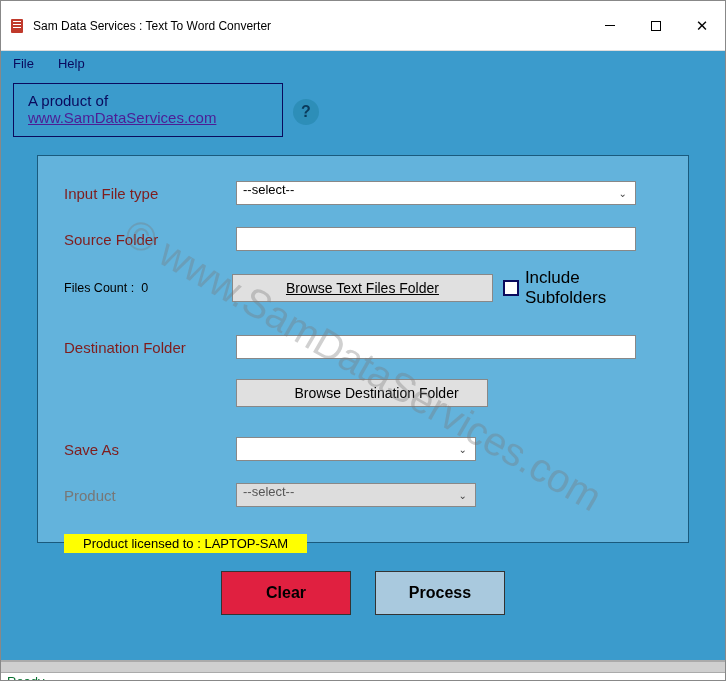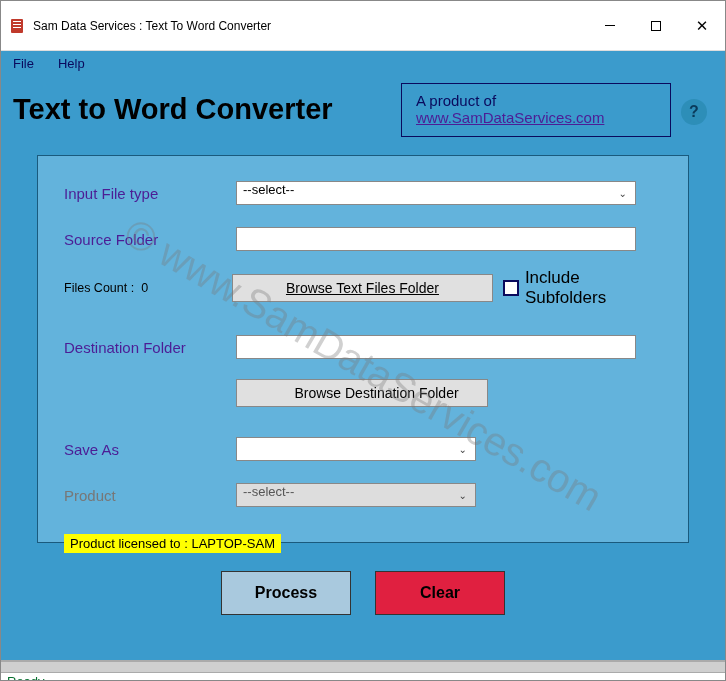--- a/index.html
+++ b/index.html
@@ -98,21 +98,21 @@
 }
 .form-row {
   display: flex;
   align-items: center;
   min-height: 34px;
   margin-bottom: 12px;
 }
 .form-label {
   width: 172px;
   font-size: 15px;
-  color: #4c1d95;
+  color: #7f1d1d;
 }
 .form-label.dim { color: #777; }
 .select-box, .text-input {
   height: 24px;
   border: 1px solid #888;
   background: #fff;
   font-size: 13px;
   padding: 0 6px;
   display: flex;
   align-items: flex-start;
@@ -138,21 +138,21 @@
 .btn.browse2 { width: 252px; padding-left: 29px; }
 .small-label { font-size: 12.5px; color:#000; }
 .checkbox-wrap { display:flex; align-items:center; margin-left: 10px; font-size:17px; }
 .checkbox {
   width: 16px; height:16px; border:2px solid #0a0a5d; background:#fff; margin-right:6px;
 }
 .license-strip {
   background: #ffff00;
   color: #000;
   font-size: 13px;
-  padding: 2px 6px;
+  padding: 2px 19px;
   display: inline-block;
   margin-top: 10px;
 }
 
 .action-row {
   display: flex; justify-content: center; gap: 24px;
   margin-top: 28px;
 }
 .action-btn {
   width: 130px; height: 44px;
@@ -210,21 +210,20 @@
 </div>
 
 <div class="main">
 
   <div class="menubar">
     <span>File</span>
     <span>Help</span>
   </div>
 
   <div class="header-row">
-    <div class="page-title">Text to Word Converter</div>
     <div class="product-box">
       <div>A product of</div>
       <a class="link">www.SamDataServices.com</a>
     </div>
     <div class="help-circle">?</div>
   </div>
 
   <div class="form-panel">
 
     <div class="form-row">
@@ -283,22 +282,22 @@
       <div class="select-box mid disabled">
         <span>--select--</span>
         <span class="chev">⌄</span>
       </div>
     </div>
 
     <div class="license-strip">Product licensed to : LAPTOP-SAM</div>
   </div>
 
   <div class="action-row">
+    <div class="action-btn clear-btn">Clear</div>
     <div class="action-btn process-btn">Process</div>
-    <div class="action-btn clear-btn">Clear</div>
   </div>
 
   <div class="watermark">© www.SamDataServices.com</div>
 </div>
 
 <div class="statusbar">
   <div class="status-grip"></div>
   <div class="status-text">Ready</div>
 </div>
 

